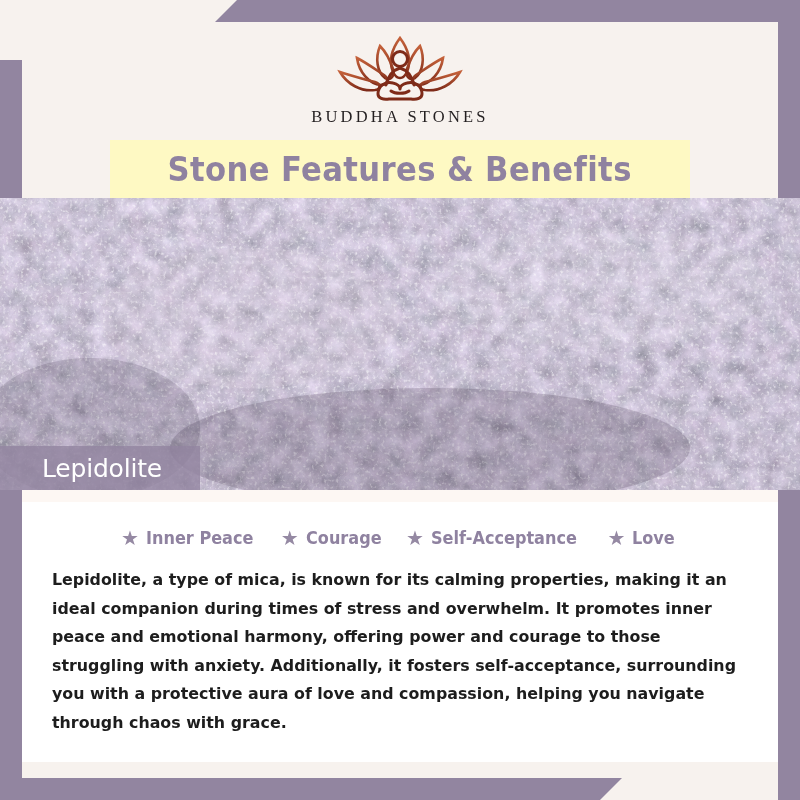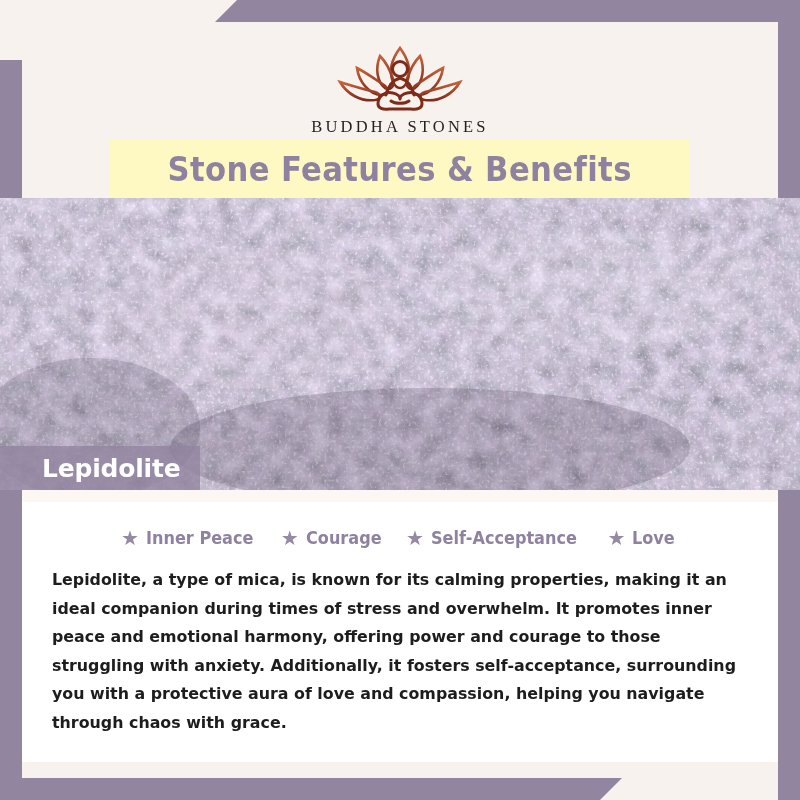--- a/index.html
+++ b/index.html
@@ -58,21 +58,21 @@
     bottom: 0;
     left: 0;
     width: 22px;
     height: 740px;
     background: #9285a0;
   }
 
   
   .logo-block {
     position: absolute;
-    top: 32px;
+    top: 22px;
     left: 0;
     width: 800px;
     height: 118px;
     display: flex;
     flex-direction: column;
     align-items: center;
     justify-content: flex-start;
     padding-top: 6px;
   }
   .logo-mark {
@@ -129,21 +129,21 @@
     left: 0;
     bottom: 0;
     width: 200px;
     height: 44px;
     background: rgba(146,133,160,0.80);
     display: flex;
     align-items: center;
   }
   .stone-name-text {
     font-family: "DejaVu Sans", sans-serif;
-    font-weight: bold;
+    font-weight: normal;
     font-size: 25px;
     color: #ffffff;
     margin-left: 42px;
     letter-spacing: -0.2px;
     white-space: nowrap;
   }
 
   
   .content-panel {
     position: absolute;

